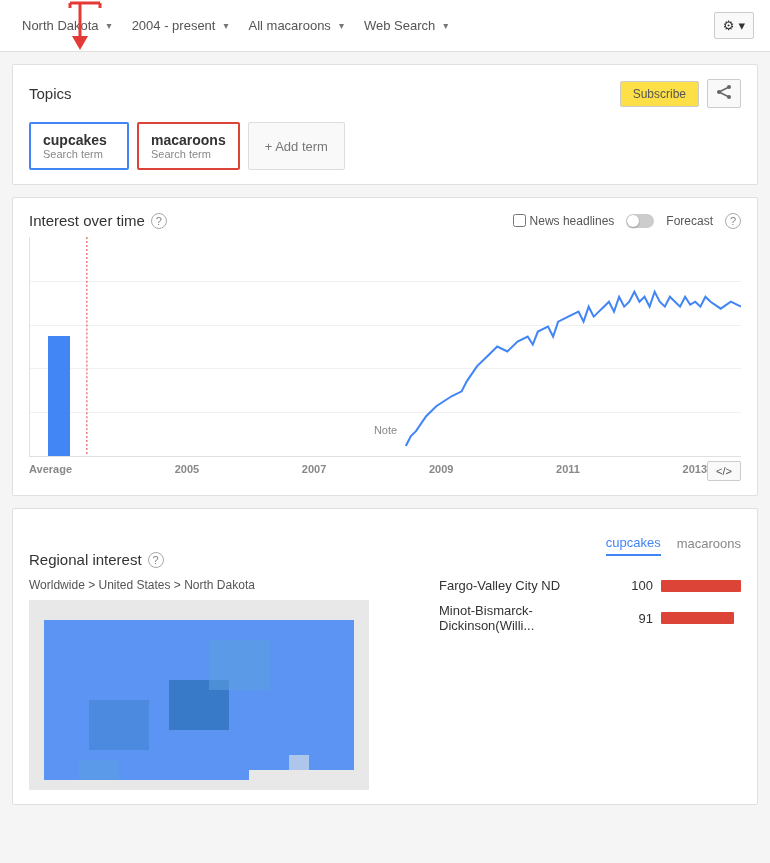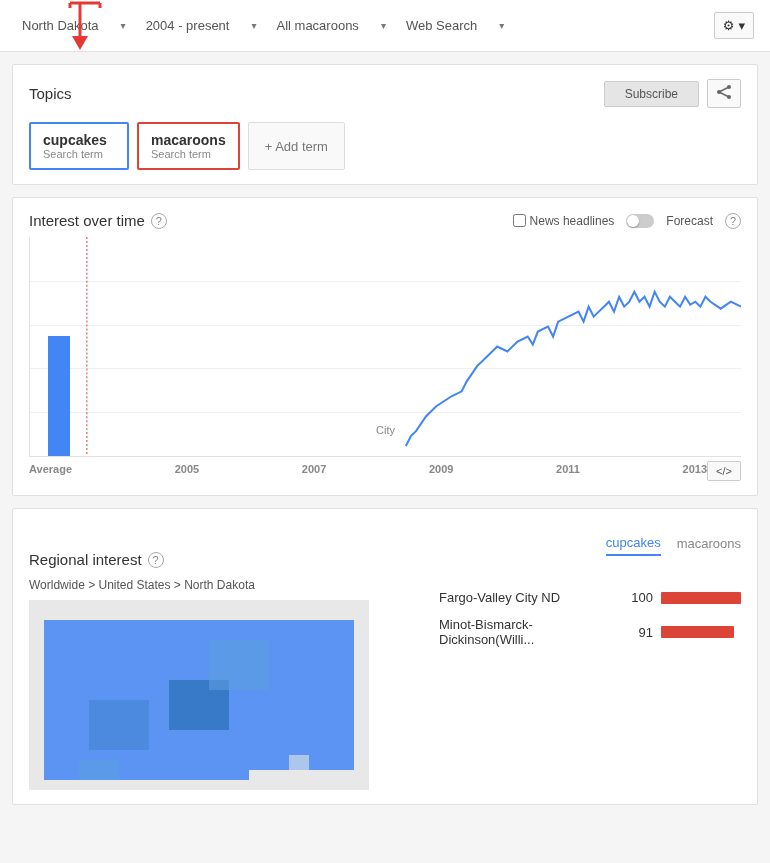--- a/index.html
+++ b/index.html
@@ -10,21 +10,21 @@
       background: #fff;
       border-bottom: 1px solid #e0e0e0;
       padding: 12px 16px;
       display: flex;
       align-items: center;
       gap: 8px;
     }
     .header-filter {
       display: flex;
       align-items: center;
-      gap: 22px;
+      gap: 8px;
       color: #555;
       font-size: 13px;
       cursor: pointer;
       padding: 4px 6px;
       border-radius: 2px;
     }
     .header-filter .chevron { font-size: 10px; color: #777; }
     .header-spacer { flex: 1; }
     .header-gear {
       border: 1px solid #ccc;
@@ -56,22 +56,22 @@
       font-weight: normal;
       color: #333;
     }
     .section-actions {
       display: flex;
       align-items: center;
       gap: 8px;
     }
     .subscribe-btn {
       border: 1px solid #ccc;
-      background: #e5e5e5;
-      padding: 5px 20px;
+      background: #fde047;
+      padding: 5px 12px;
       border-radius: 2px;
       cursor: pointer;
       font-size: 12px;
       color: #555;
     }
     .share-btn {
       border: 1px solid #ccc;
       background: #f9f9f9;
       padding: 5px 8px;
       border-radius: 2px;
@@ -298,21 +298,20 @@
     .metro-city-links a {
       color: #4285f4;
       cursor: pointer;
       text-decoration: none;
     }
     .region-row {
       display: flex;
       align-items: center;
       margin-bottom: 10px;
       gap: 8px;
-      margin-top: 12px;
     }
     .region-name {
       flex: 1;
       font-size: 13px;
       color: #333;
     }
     .region-value {
       font-size: 13px;
       color: #333;
       width: 30px;
@@ -414,21 +413,21 @@
   <div class="chart-container">
     <div class="chart-area">
 
       <div class="gridline" style="top:20%"></div>
       <div class="gridline" style="top:40%"></div>
       <div class="gridline" style="top:60%"></div>
       <div class="gridline" style="top:80%"></div>
 
       <div style="position:absolute;bottom:0;left:18px;width:22px;height:120px;background:#4285f4;"></div>
 
-      <div class="note-label" style="bottom:20px;left:50%;transform:translateX(-50%);">City</div>
+      <div class="note-label" style="bottom:20px;left:50%;transform:translateX(-50%);">Note</div>
 
       <svg style="position:absolute;top:0;left:0;width:100%;height:100%;" viewBox="0 0 700 220" preserveAspectRatio="none">
 
         <line x1="56" y1="0" x2="56" y2="220" stroke="#db4437" stroke-width="1" stroke-dasharray="2,2"></line>
 
         <polyline points="370,210 375,200 380,195 390,180 400,170 415,160 425,155 430,145 440,130 450,120 460,110 470,115 480,105 490,100 495,108 500,95 510,90 515,100 520,85 530,80 540,75 545,85 550,70 555,80 560,75 565,70 570,65 575,75 580,60 585,70 590,65 595,55 600,65 605,60 610,70 615,55 620,65 625,70 630,60 635,65 640,70 645,60 650,68 655,65 660,70 665,60 670,65 680,72 690,65 700,70" fill="none" stroke="#4285f4" stroke-width="2"></polyline>
       </svg>
     </div>
     <div style="display:flex;align-items:center;justify-content:space-between;">
       <div class="chart-x-labels" style="flex:1;">

